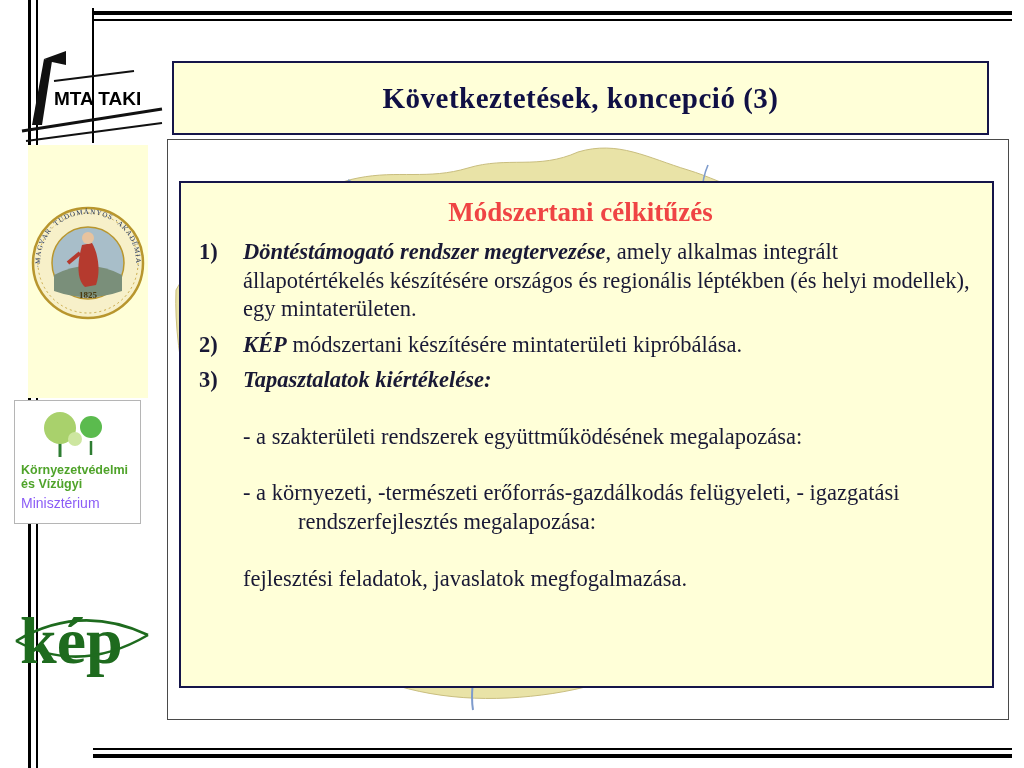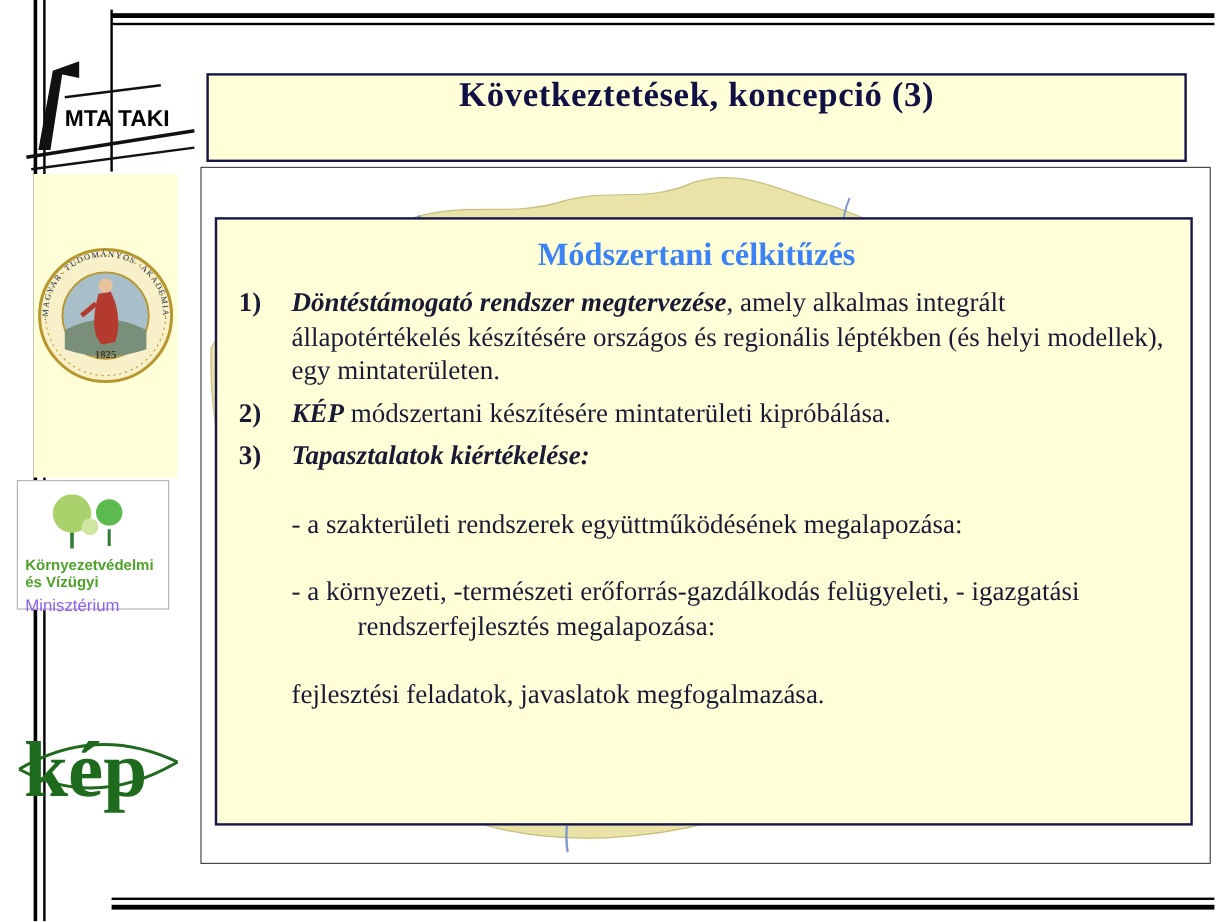--- a/index.html
+++ b/index.html
@@ -16,43 +16,43 @@
   .left-line-b{left:36px;top:0;width:2px;height:768px;}
   .flag-line{left:92px;top:8px;width:2px;height:135px;}
 
   .content-frame{
     position:absolute;left:167px;top:139px;width:840px;height:579px;
     border:1px solid #4a4a4a;background:#ffffff;overflow:hidden;z-index:1;
   }
   .title-bar{
     position:absolute;left:172px;top:61px;width:813px;height:70px;
     background:#FFFFD8;border:2px solid #15154A;z-index:3;
-    display:flex;align-items:flex-start;justify-content:center;
+    display:flex;align-items:center;justify-content:center;
     font-size:29px;font-weight:bold;color:#101045;letter-spacing:.5px;
   }
   .content-box{
     position:absolute;left:179px;top:181px;width:779px;height:497px;
     background:#FFFFD8;border:2px solid #15154A;z-index:3;
     padding:6px 22px 0 10px;box-sizing:content-box;overflow:hidden;
   }
-  .heading{text-align:center;font-size:27px;font-weight:bold;margin:8px 0 10px 0;color:#3b82f6;}
+  .heading{text-align:center;font-size:27px;font-weight:bold;margin:8px 0 10px 0;color:#ef4444;}
   .item{position:relative;padding-left:52px;margin-bottom:7px;font-size:22.5px;line-height:1.27;}
   .item .num{position:absolute;left:8px;top:0;font-weight:bold;}
   .b{font-weight:bold;font-style:italic;}
   .sub{margin-left:52px;margin-bottom:7px;font-size:22.5px;line-height:1.27;margin-top:28px;}
   .hang{padding-left:55px;text-indent:-55px;}
   .bold-line{font-weight:normal;}
 
   .logo-taki{position:absolute;left:14px;top:45px;width:152px;height:100px;z-index:2;}
   .seal-panel{
     position:absolute;left:28px;top:145px;width:120px;height:253px;
     background:#FFFFD8;z-index:2;
   }
   .ministry-panel{
-    position:absolute;left:14px;top:400px;width:127px;height:108px;
+    position:absolute;left:14px;top:400px;width:127px;height:124px;
     background:#ffffff;border:1px solid #b5b5b5;z-index:2;box-sizing:border-box;
   }
   .ministry-text{padding:0 6px;font-family:"Liberation Sans","DejaVu Sans",sans-serif;}
   .ministry-text .g{color:#4FA32A;font-weight:bold;font-size:12.5px;line-height:1.15;}
   .ministry-text .k{color:#8b5cf6;font-size:14px;margin-top:3px;}
   .kep-logo{position:absolute;left:12px;top:583px;width:140px;height:110px;z-index:2;}
 </style>
 </head>
 <body>
 

